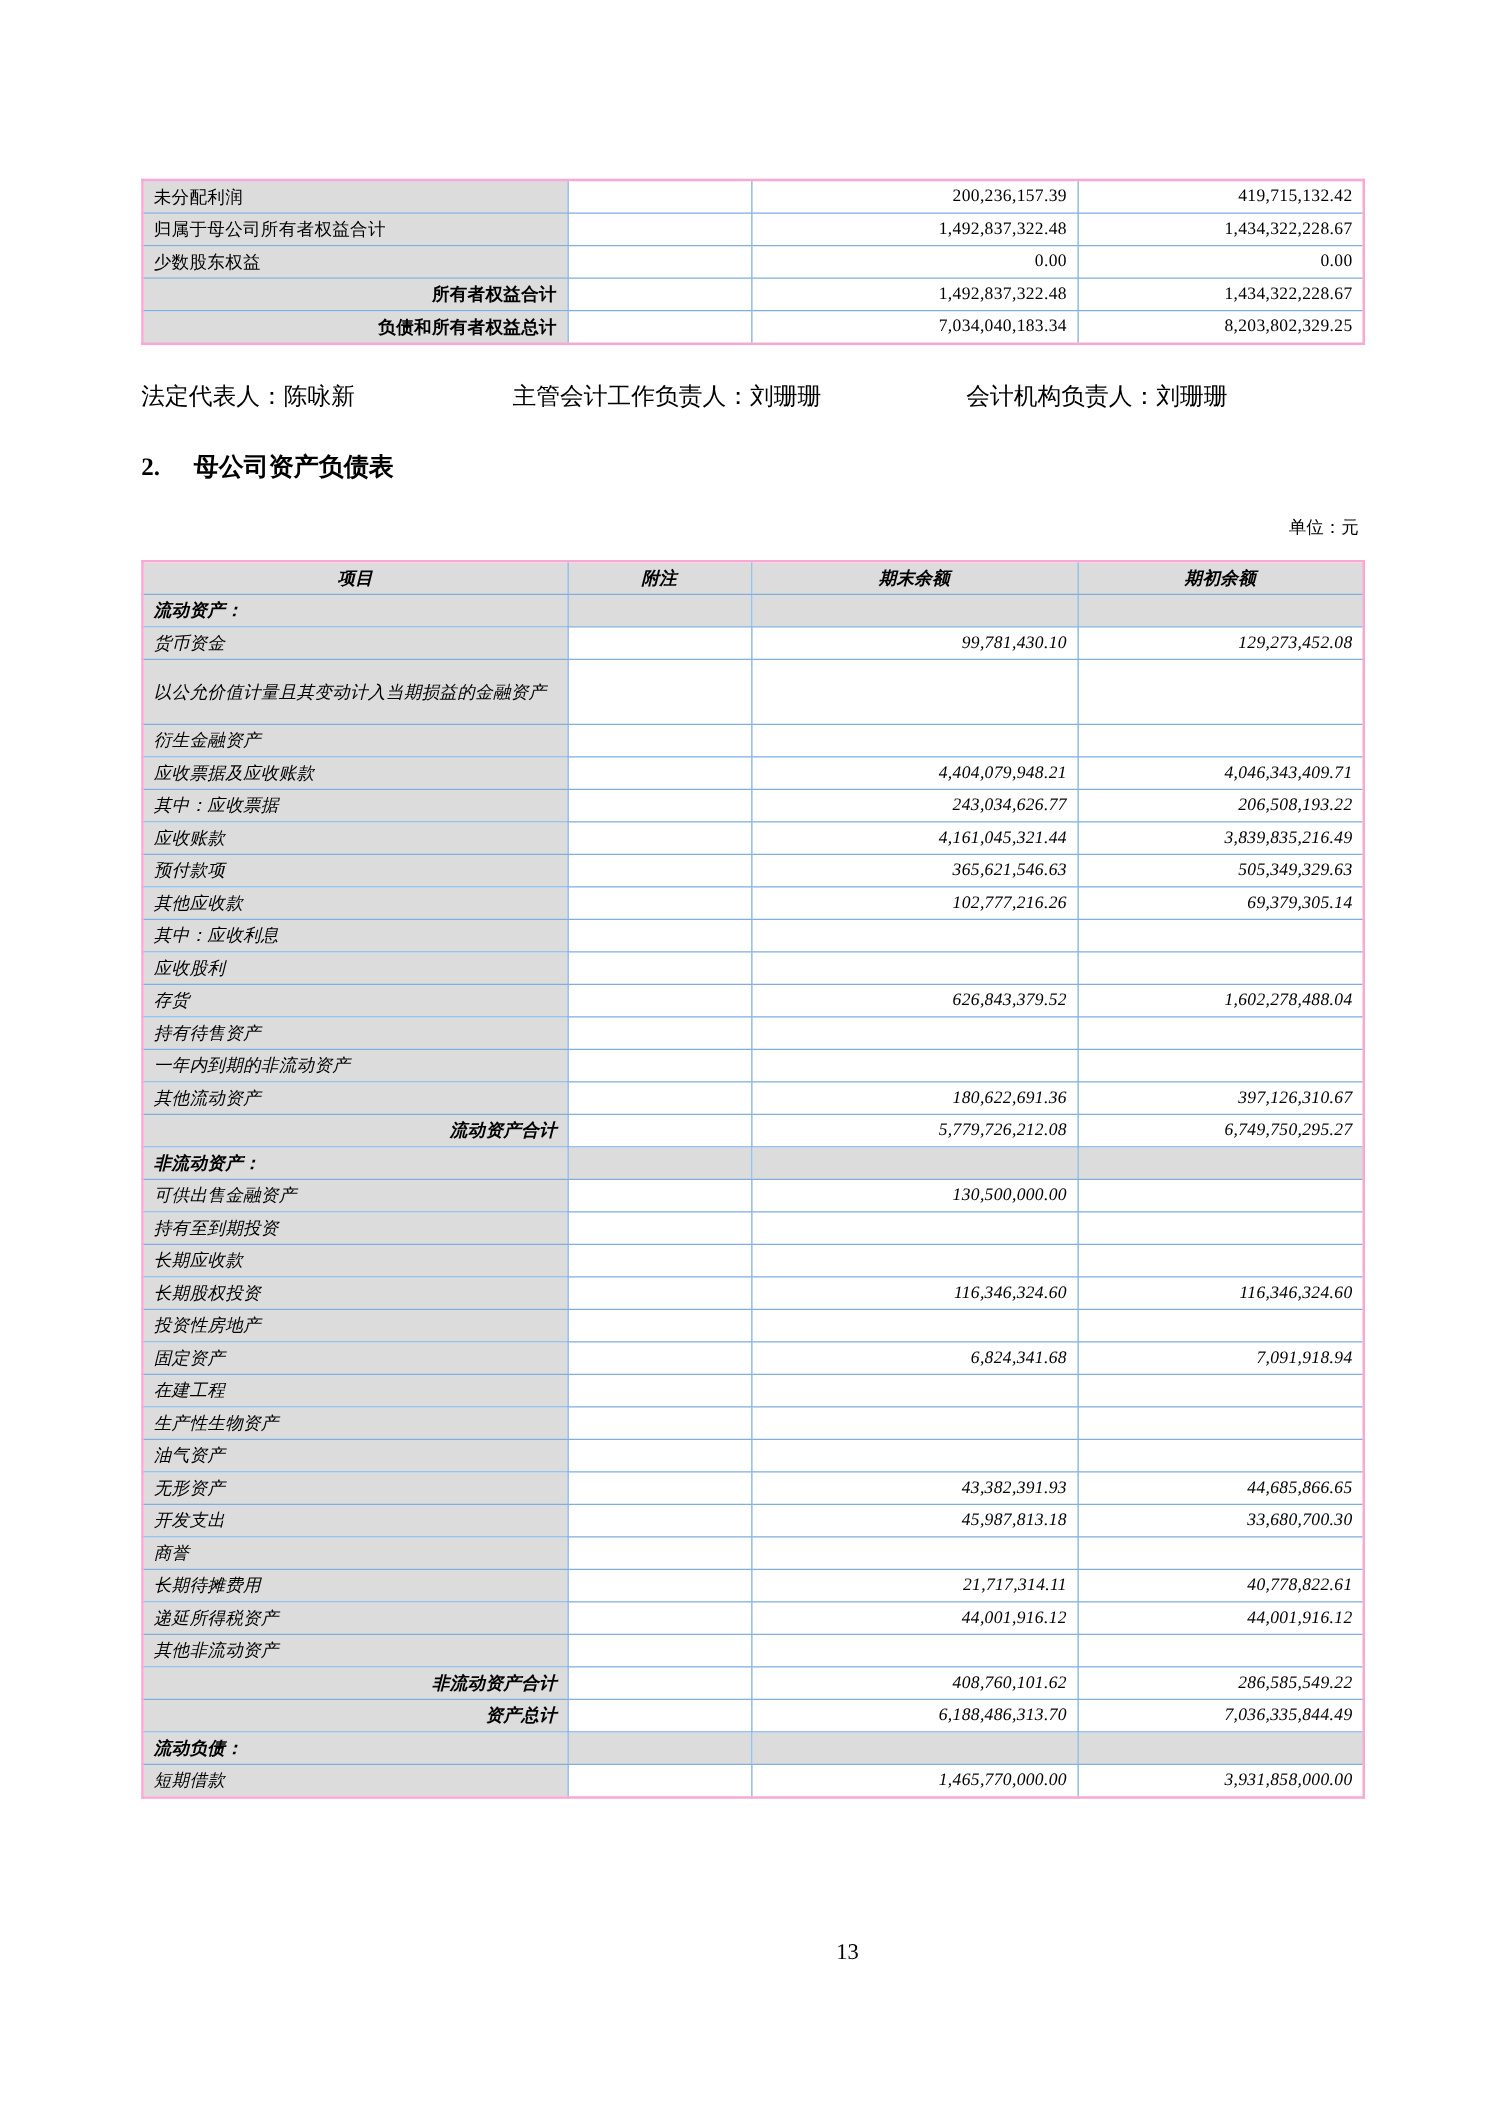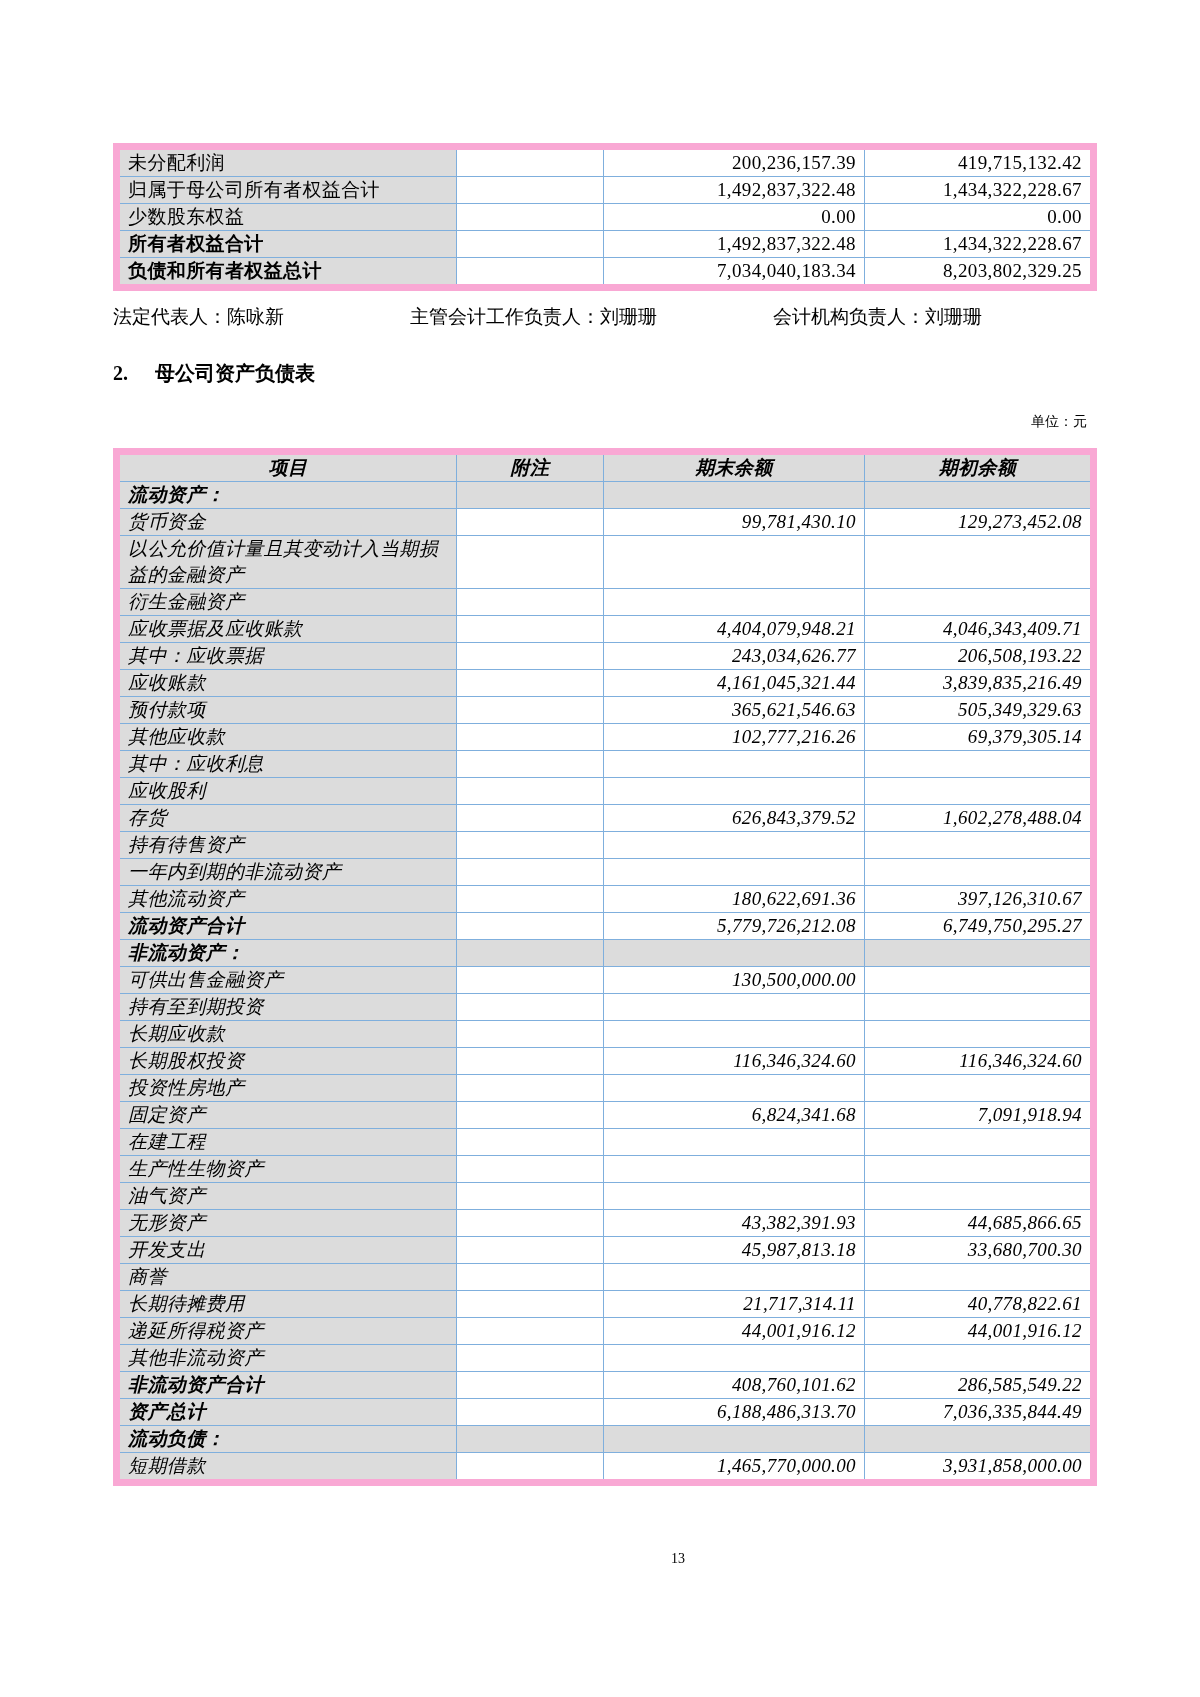--- a/index.html
+++ b/index.html
@@ -1,45 +1,45 @@
 <!DOCTYPE html>
 <html><head>
 <meta charset="utf-8">
 <style>
   html,body { margin:0; padding:0; background:#ffffff; }
   body { width:1200px; height:1697px; font-family:"Liberation Serif","DejaVu Serif",serif; color:#000; }
   .page { position:relative; width:1200px; height:1697px; background:#ffffff; overflow:hidden; }
   .content-block { position:absolute; left:113px; width:977px; }
 
   table.fin-table { border-collapse:collapse; table-layout:fixed; width:977px;
-                    border:7px solid #f9a8d4; font-size:19px; }
+                    border:2px solid #f9a8d4; font-size:14px; }
   table.fin-table td { border:1px solid #7fafdd; height:25px; vertical-align:middle;
                        padding:0 8px; overflow:hidden; letter-spacing:0.02em; }
   td.c1 { background:#dcdcdc; text-align:left; }
   td.num { text-align:right; }
   tr.section td { background:#dcdcdc; font-weight:bold; }
-  tr.total td.c1 { font-weight:bold; text-align:left;margin-left:47px; }
+  tr.total td.c1 { font-weight:bold; text-align:right;margin-left:47px; }
   tr.tall td { height:51px; }
   td.indent { padding-left:68px; }
   thead td { background:#dcdcdc; font-weight:bold; text-align:center; border-bottom:2px solid #2e5b8f; }
 
   .signature-row { position:absolute; top:288px; left:113px; width:977px; height:24px; font-size:19px; }
   .signature-row span { position:absolute; top:16px; white-space:nowrap; }
   .sig-1 { left:0; }
   .sig-2 { left:297px; }
   .sig-3 { left:660px; }
 
   .section-title { position:absolute; top:360px; left:113px; font-size:20px; font-weight:bold; }
   .section-title .sec-num { display:inline-block; width:42px; }
   .unit-label { position:absolute; top:413px; left:113px; width:974px; text-align:right; font-size:14px; }
 
   .top-table { top:143px; }
   .main-table { top:448px;font-style:italic; }
 
-  .page-number { position:absolute; top:1551px; left:648px; width:60px; text-align:center; font-size:14px; }
+  .page-number { position:absolute; top:1551px; left:648px; width:60px; text-align:center; font-size:18px; }
 </style>
 </head>
 <body>
 
 <div class="page">
 
   <table class="fin-table content-block top-table">
     <colgroup>
         <col style="width:340px">
         <col style="width:147px">

